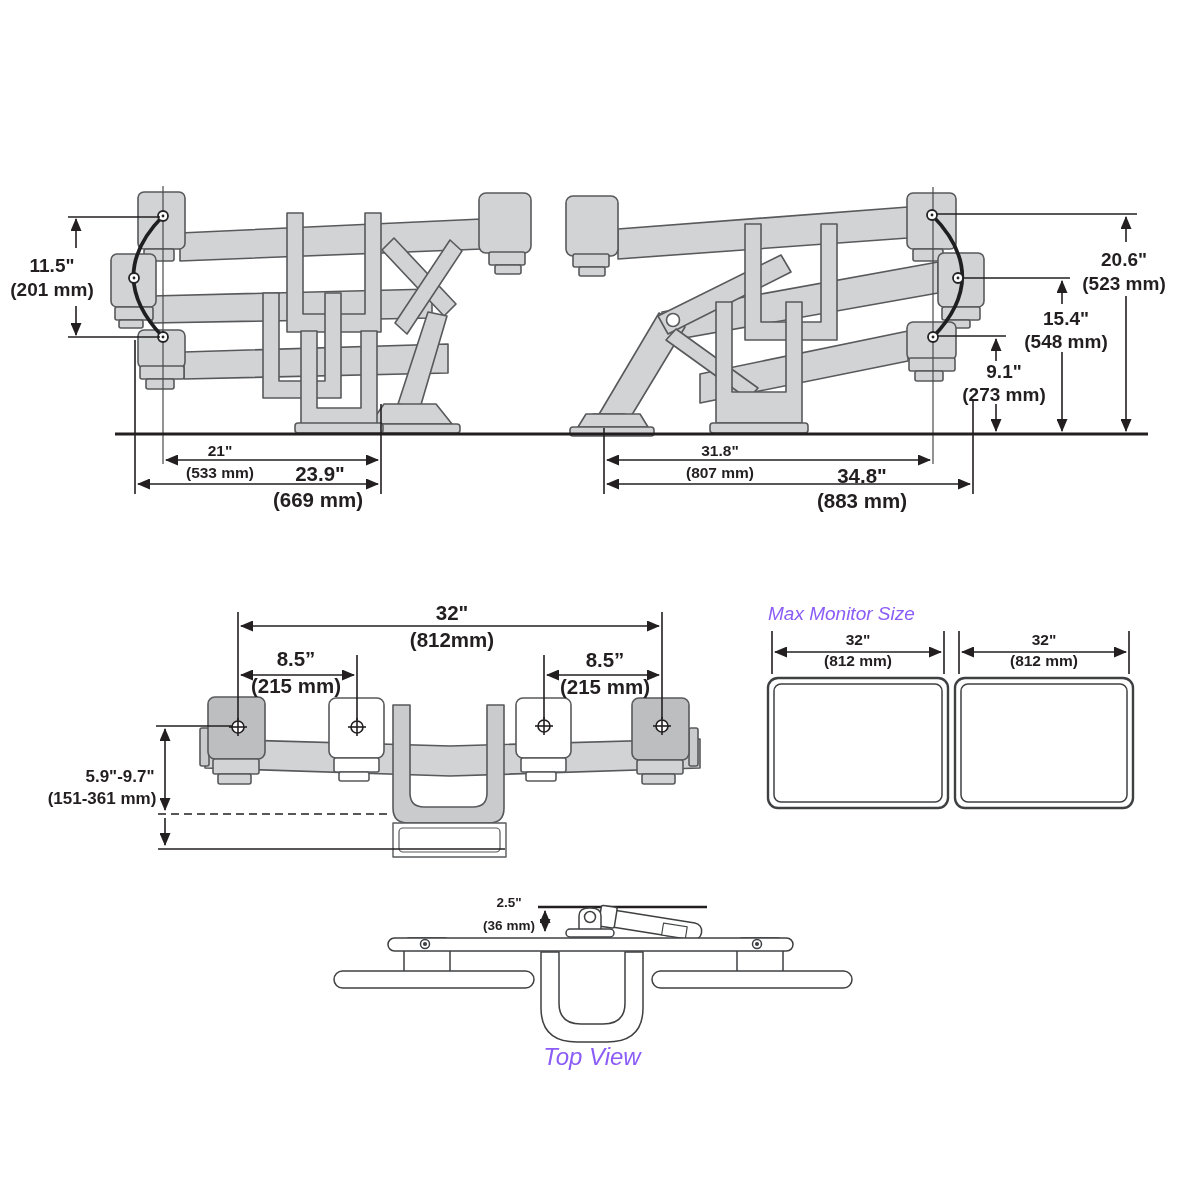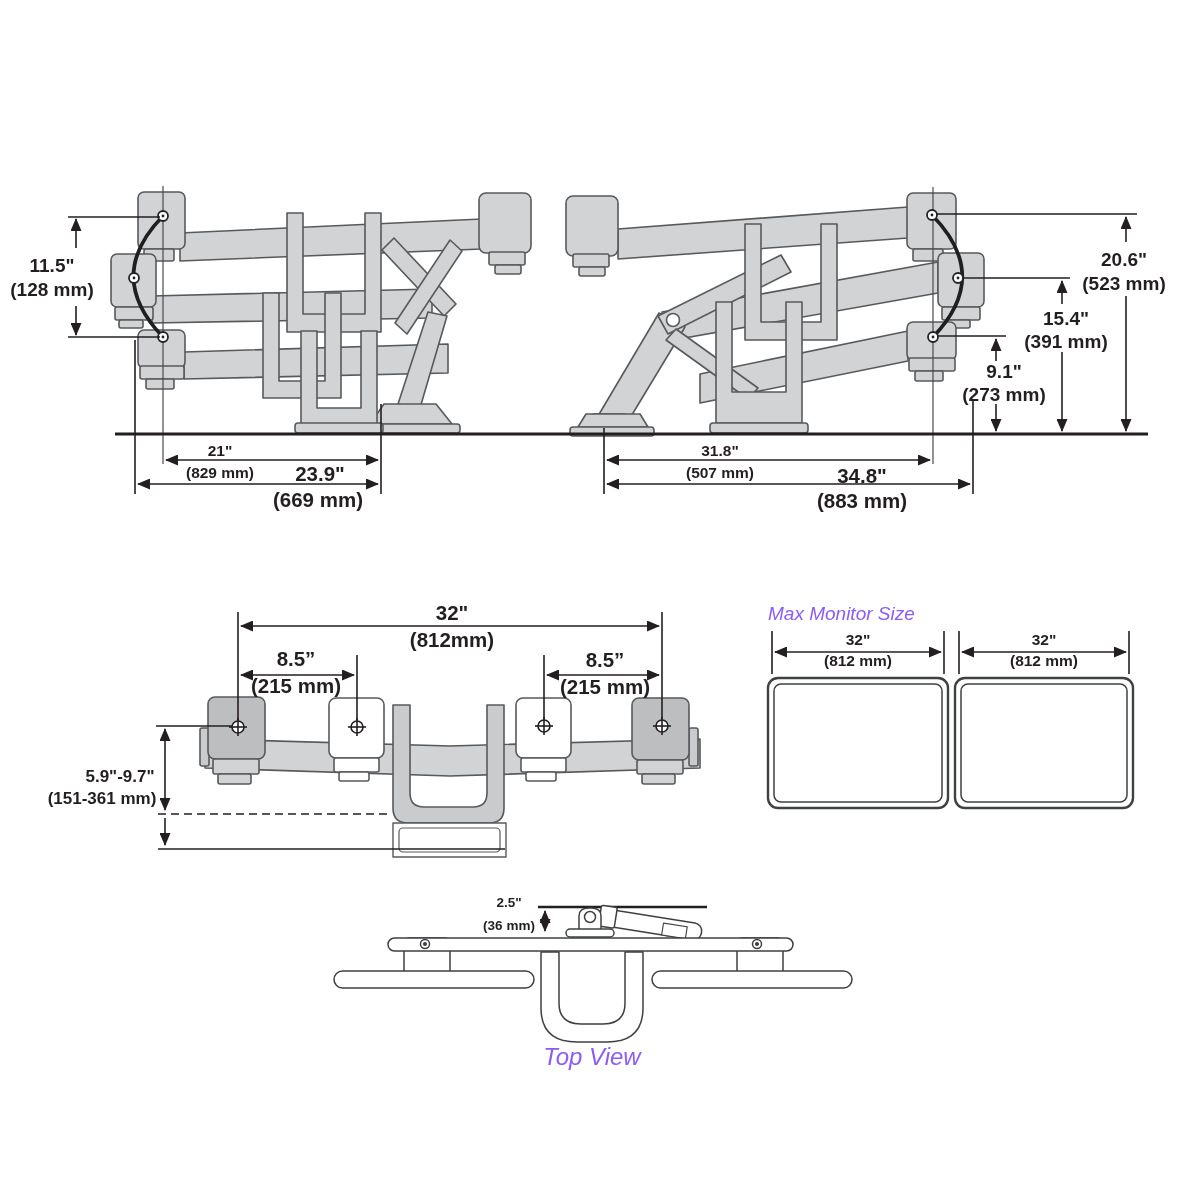--- a/index.html
+++ b/index.html
@@ -263,34 +263,34 @@
     <path d="M541,952 L541,1008 Q541,1042 577,1042 L607,1042 Q643,1042 643,1008 L643,952 L625,952 L625,1003 Q625,1024 603,1024 L581,1024 Q559,1024 559,1003 L559,952 Z"></path>
   </g>
   <g stroke="#231f20" stroke-width="1.6" fill="none">
     <line x1="545" y1="911" x2="545" y2="931" marker-start="url(#as)" marker-end="url(#ae)"></line>
   </g>
 </svg>
 
 <div>
 
   <div class="dim s19" style="left:52px;top:265px">11.5"</div>
-  <div class="dim s19" style="left:52px;top:289px">(128 mm)</div>
+  <div class="dim s19" style="left:52px;top:289px">(201 mm)</div>
   <div class="dim s15" style="left:220px;top:451px">21"</div>
-  <div class="dim s15" style="left:220px;top:473px">(829 mm)</div>
+  <div class="dim s15" style="left:220px;top:473px">(533 mm)</div>
   <div class="dim s20" style="left:320px;top:474px">23.9"</div>
   <div class="dim s20" style="left:318px;top:500px">(669 mm)</div>
 
   <div class="dim s15" style="left:720px;top:451px">31.8"</div>
-  <div class="dim s15" style="left:720px;top:473px">(507 mm)</div>
+  <div class="dim s15" style="left:720px;top:473px">(807 mm)</div>
   <div class="dim s20" style="left:862px;top:476px">34.8"</div>
   <div class="dim s20" style="left:862px;top:501px">(883 mm)</div>
   <div class="dim s19" style="left:1124px;top:259px">20.6"</div>
   <div class="dim s19" style="left:1124px;top:283px">(523 mm)</div>
   <div class="dim s19" style="left:1066px;top:318px">15.4"</div>
-  <div class="dim s19" style="left:1066px;top:341px">(391 mm)</div>
+  <div class="dim s19" style="left:1066px;top:341px">(548 mm)</div>
   <div class="dim s19" style="left:1004px;top:371px">9.1"</div>
   <div class="dim s19" style="left:1004px;top:394px">(273 mm)</div>
 
   <div class="dim s20" style="left:452px;top:613px">32"</div>
   <div class="dim s20" style="left:452px;top:640px">(812mm)</div>
   <div class="dim s20" style="left:296px;top:659px">8.5”</div>
   <div class="dim s20" style="left:296px;top:686px">(215 mm)</div>
   <div class="dim s20" style="left:605px;top:660px">8.5”</div>
   <div class="dim s20" style="left:605px;top:687px">(215 mm)</div>
   <div class="dim s17" style="left:120px;top:776px">5.9"-9.7"</div>

